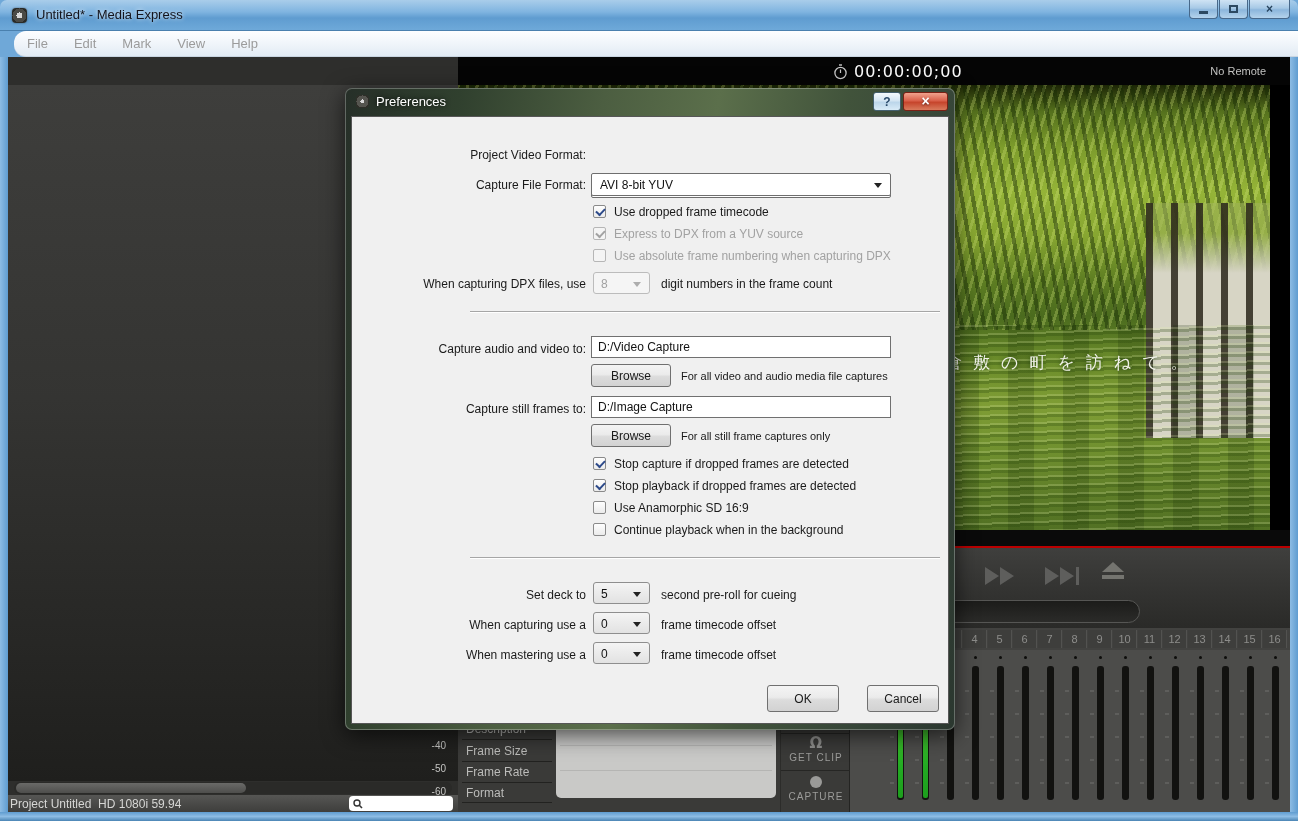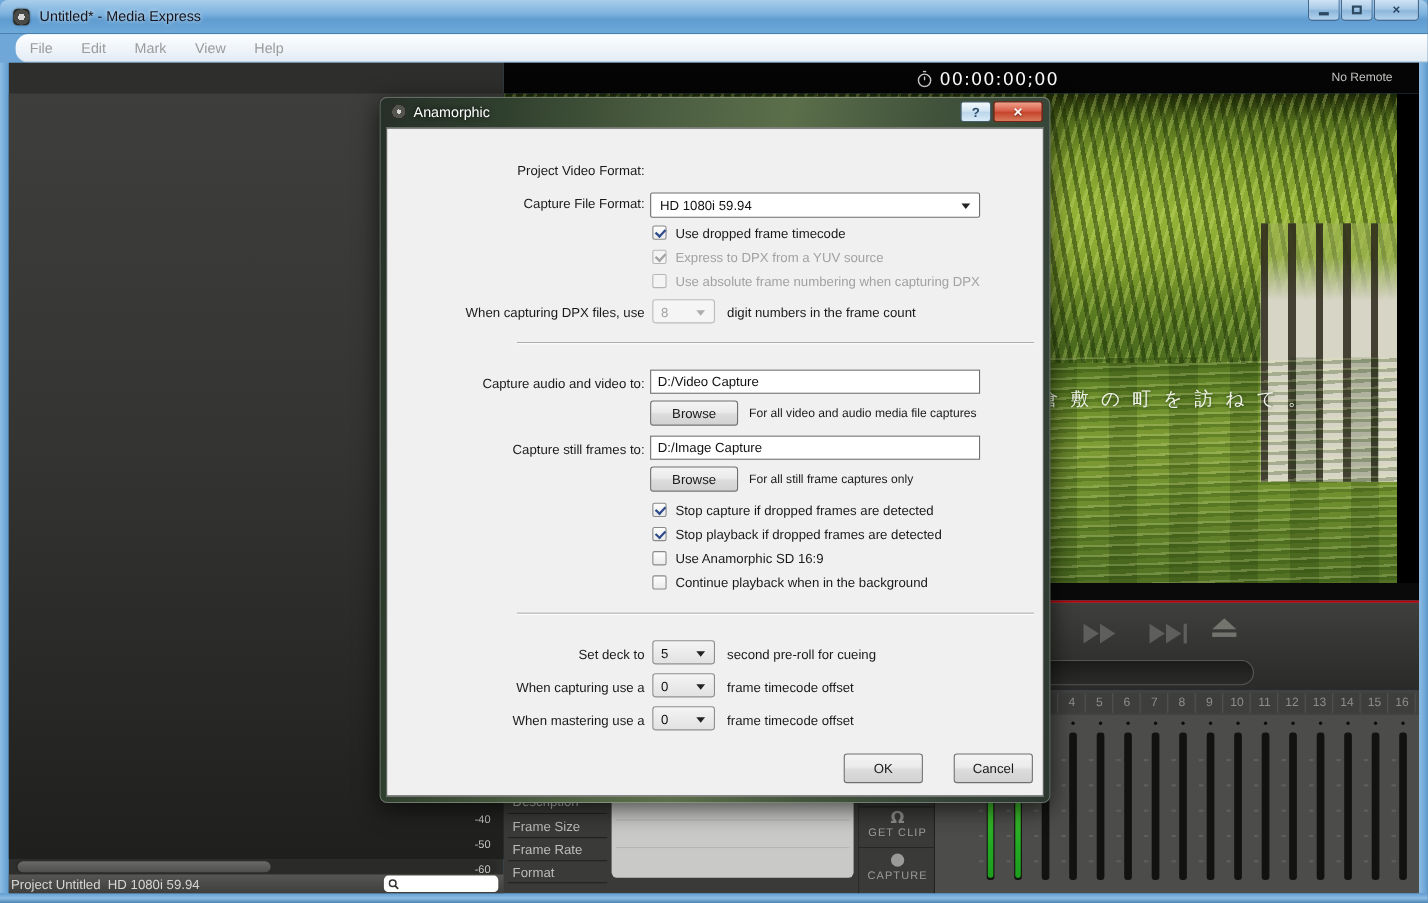--- a/index.html
+++ b/index.html
@@ -447,32 +447,36 @@
           <div class="mch-tick" style="top:108px"></div>
           <div class="mch-tick" style="top:131px"></div>
           <div class="mch-tick" style="top:154px"></div>
           <div class="mch-slot"></div>
         </div>
       </div>
   </div>
 
   <div class="abs dialog">
     <div class="abs dlg-icon"></div>
-    <div class="abs dlg-title">Anamorphic</div>
+    <div class="abs dlg-title">Preferences</div>
     <div class="abs dlg-help">?</div>
     <div class="abs dlg-close">×</div>
     <div class="abs dlg-content">
 
       <div class="abs flabel" style="top:31px;">Project Video Format:</div>
       <div class="abs combo-lg" style="top:26px;margin-top:32px;">
         <span class="cv">HD 1080i 59.94</span>
         <span class="carrow"></span>
       </div>
 
       <div class="abs flabel" style="top:61px;">Capture File Format:</div>
+      <div class="abs combo-lg" style="top:56px;">
+        <span class="cv">AVI 8-bit YUV</span>
+        <span class="carrow"></span>
+      </div>
 
       <div>
         <div class="abs cb checked" style="top:88px;"></div>
         <div class="abs cb-label" style="top:88px;">Use dropped frame timecode</div>
       </div>
       <div>
         <div class="abs cb checked disabled" style="top:110px;"></div>
         <div class="abs cb-label disabled" style="top:110px;">Express to DPX from a YUV source</div>
       </div>
       <div>

